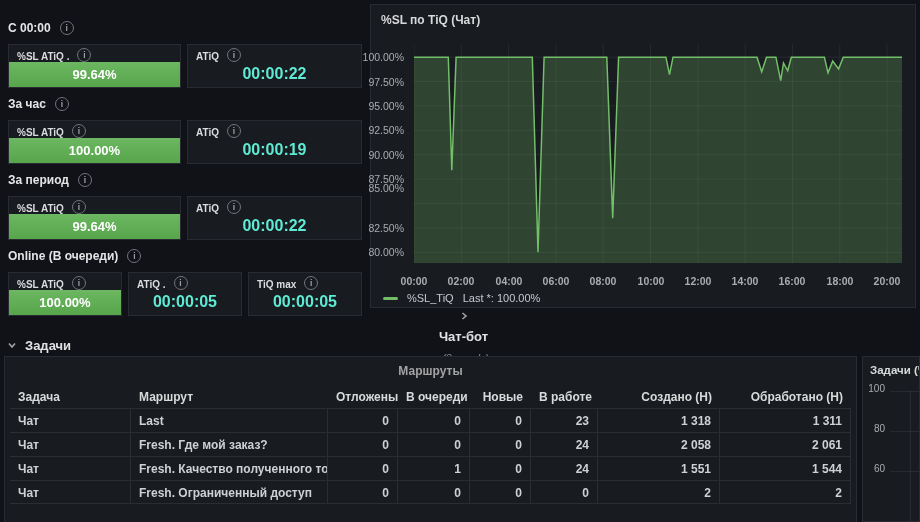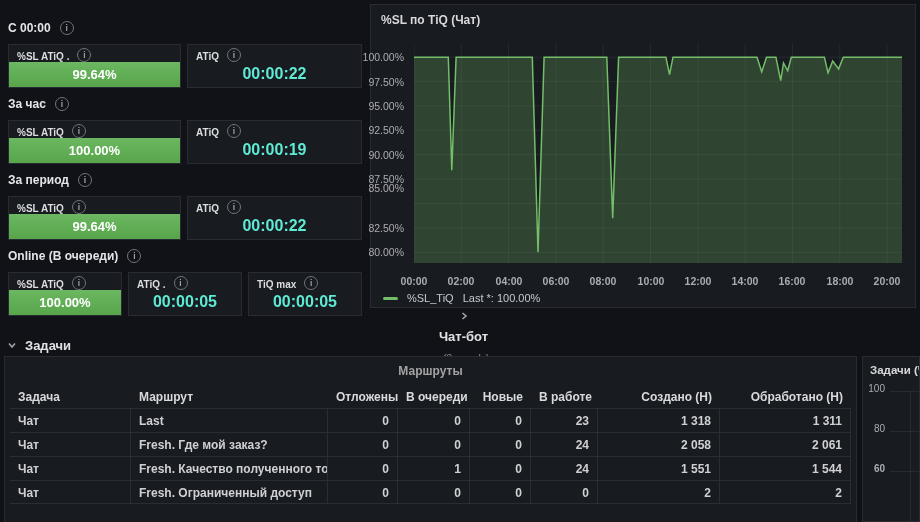--- a/index.html
+++ b/index.html
@@ -302,19 +302,19 @@
       </div>
   </div>
 
   <div class="panel mini-panel">
     <div class="mini-title">Задачи (Чат</div>
     <div id="mini-axis">
         <span class="mini-ylabel" style="top: 26px;">100</span>
         <div class="mini-grid" style="top: 34px;"></div>
         <span class="mini-ylabel" style="top: 66px;">80</span>
         <div class="mini-grid" style="top: 74px;"></div>
-        <span class="mini-ylabel" style="top: 106px; font-weight: bold;">60</span>
+        <span class="mini-ylabel" style="top: 106px;">60</span>
         <div class="mini-grid" style="top: 114px;"></div>
       </div>
     <div class="mini-vgrid"></div>
   </div>
 
 </div>
 
 </body></html>

